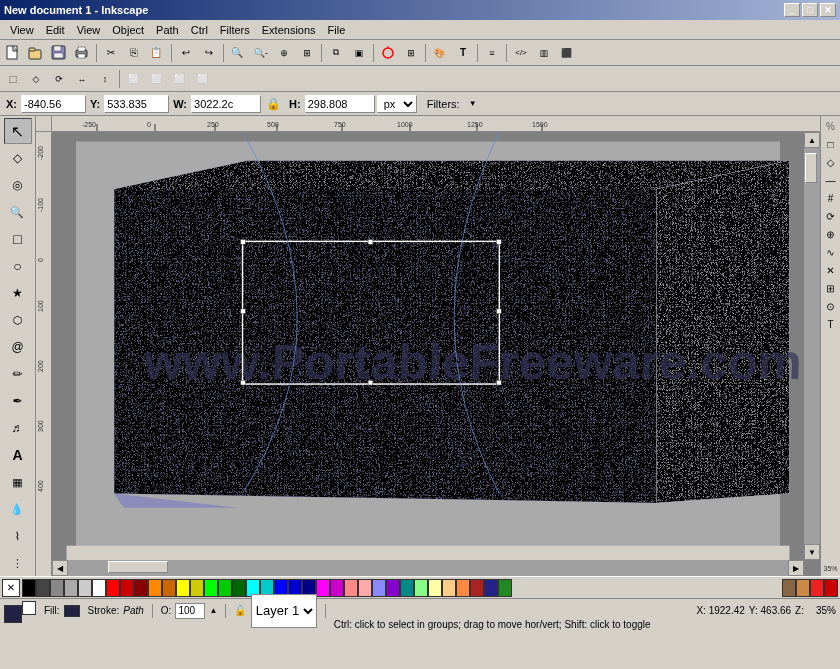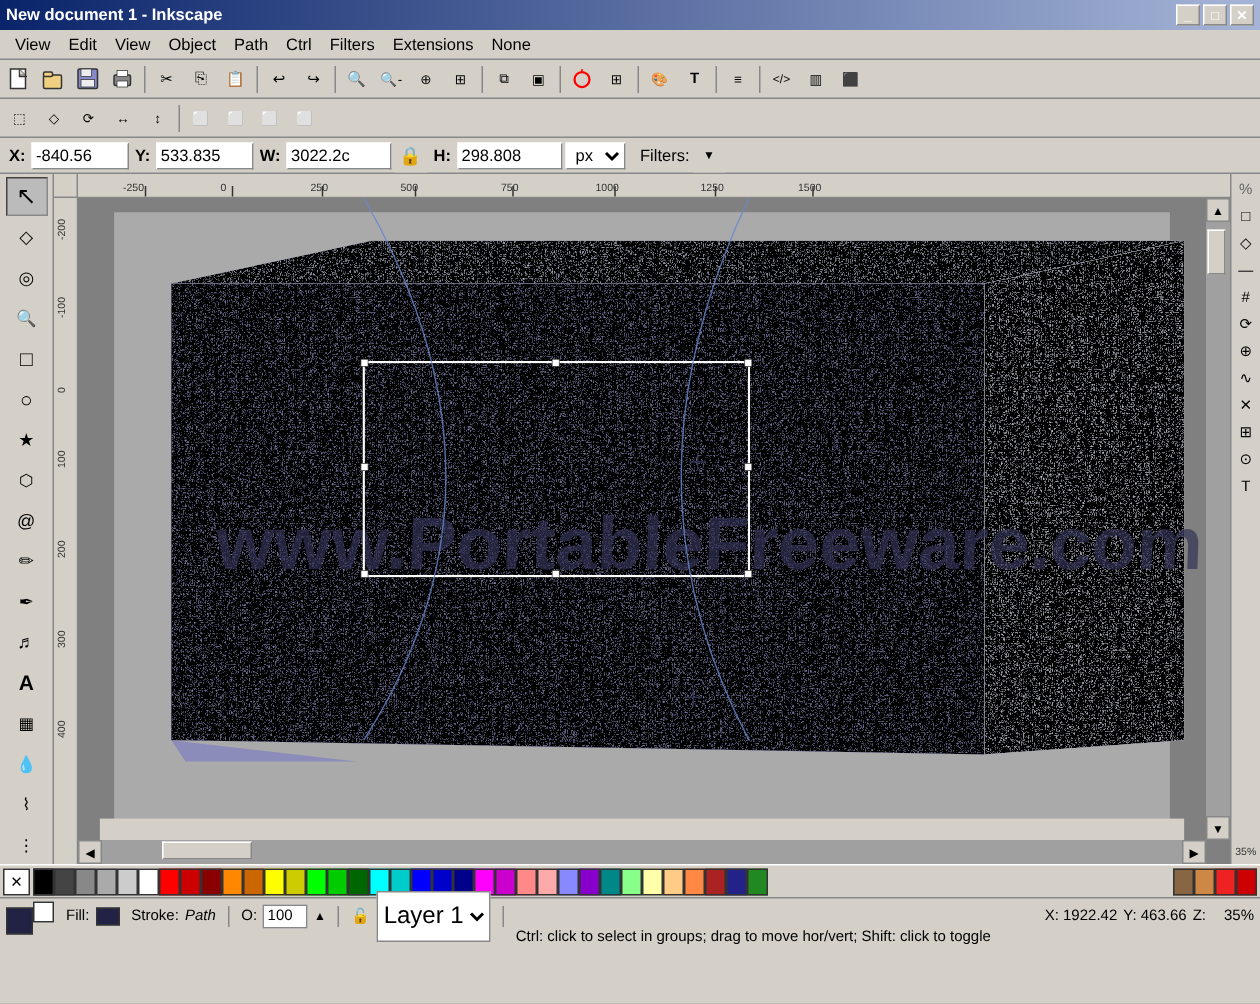--- a/index.html
+++ b/index.html
@@ -300,21 +300,21 @@
 
 <div id="menu-bar">
   <span class="menu-item">View</span>
   <span class="menu-item">Edit</span>
   <span class="menu-item">View</span>
   <span class="menu-item">Object</span>
   <span class="menu-item">Path</span>
   <span class="menu-item">Ctrl</span>
   <span class="menu-item">Filters</span>
   <span class="menu-item">Extensions</span>
-  <span class="menu-item">None</span>
+  <span class="menu-item">File</span>
 </div>
 
 <div class="toolbar" id="main-toolbar">
   <div class="tb-btn" title="New">
     <svg width="16" height="16">
         <rect x="2" y="1" width="10" height="13" fill="white" stroke="#333" stroke-width="1"></rect>
         <polyline points="8,1 8,6 13,6" fill="none" stroke="#333" stroke-width="1"></polyline>
         <polygon points="8,1 12,5 8,5" fill="#d4d0c8" stroke="#333" stroke-width="0.5"></polygon>
       </svg>
   </div>
@@ -617,21 +617,21 @@
 
   <div style="width:1px; height:14px; background:#888; margin:0 4px;"></div>
 
   <span>O:</span>
   <input type="text" value="100" style="width: 30px; height: 16px; font-size: 10px; border: 1px solid rgb(136, 136, 136); background: white; padding: 0px 2px;">
   <div style="font-size:8px; cursor:pointer;">▲</div>
 
   <div style="width:1px; height:14px; background:#888; margin:0 4px;"></div>
 
   <div style="font-size:10px;">🔓</div>
-  <select class="layer-select" style="font-size:16px; height:34px;">
+  <select class="layer-select" style="font-size:13px; height:34px;">
     <option>Layer 1</option>
   </select>
 
   <div style="width:1px; height:14px; background:#888; margin:0 4px;"></div>
 
   <span class="status-text">Ctrl: click to select in groups; drag to move hor/vert; Shift: click to toggle</span>
 
   <div style="display:flex; gap:4px; margin-left:auto; font-size:10px;">
     <span>X: 1922.42</span>
     <span>Y: 463.66</span>

